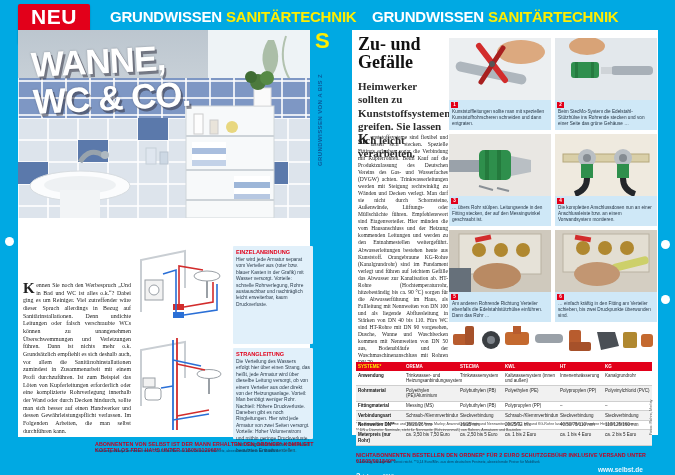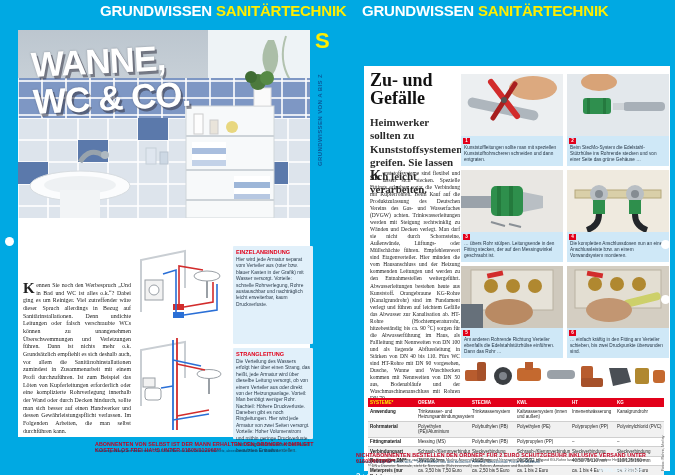--- a/index.html
+++ b/index.html
@@ -4,30 +4,30 @@
 <style>
   html,body{margin:0;padding:0;}
   body{width:675px;height:475px;overflow:hidden;font-family:"Liberation Sans",sans-serif;}
   .canvas{position:absolute;top:0;left:0;width:675px;height:475px;background:#00a9e3;}
 
   
   .neu-badge{position:absolute;left:18px;top:4px;width:72px;height:40px;background:#e2001a;border-radius:2px;
     color:#fff;text-align:center;box-shadow:0 1px 2px rgba(0,0,0,.25);}
   .neu-badge .neu{font-size:21px;font-weight:900;line-height:26px;letter-spacing:.5px;}
   .neu-badge .neu-sub{font-size:5.2px;font-weight:700;letter-spacing:.6px;border-top:1px solid #ff8080;padding-top:2px;margin:0 3px;}
-  .page-header{position:absolute;top:2px;font-weight:900;font-size:15px;letter-spacing:-.2px;white-space:nowrap;}
+  .page-header{position:absolute;top:8px;font-weight:900;font-size:15px;letter-spacing:-.2px;white-space:nowrap;margin-left:10px;}
   .page-header .hdr-white{color:#fff;}
   .page-header .hdr-yellow{color:#ffed00;}
   .left-header{left:100px;width:238px;text-align:center;}
   .right-header{left:362px;}
 
   
   .page{position:absolute;background:#fff;}
   .left-page{left:18px;top:30px;width:292px;height:407px;}
-  .right-page{left:364px;top:30px;width:306px;height:405px;margin-top:36px;}
+  .right-page{left:352px;top:30px;width:306px;height:405px;}
 
   
   .spine-letter{position:absolute;left:315px;top:28px;color:#ffed00;font-size:22px;font-weight:900;}
   .spine-text{position:absolute;left:317px;top:54px;height:112px;writing-mode:vertical-rl;transform:rotate(180deg);
     color:#0a5c9c;font-size:6px;font-weight:700;letter-spacing:.4px;white-space:nowrap;}
 
   
   .bath-photo{position:absolute;left:0;top:0;width:292px;height:188px;overflow:hidden;}
   .headline{position:absolute;left:14px;top:12px;transform:rotate(-3deg);color:#fff;font-weight:900;
     font-size:35px;line-height:37px;letter-spacing:-1px;
@@ -89,20 +89,24 @@
   .website{position:absolute;left:598px;top:466px;color:#e8f6fd;font-size:6.5px;font-weight:700;}
 
   .dot{position:absolute;width:9px;height:9px;border-radius:50%;background:#fff;}
   .dot-l1{left:5px;top:237px;} .dot-r1{left:661px;top:240px;} .dot-r2{left:661px;top:295px;}
 </style>
 </head>
 <body>
 
 <div class="canvas">
 
+  <div class="neu-badge">
+    <div class="neu">NEU</div>
+    <div class="neu-sub">ZUM SAMMELN</div>
+  </div>
 
   <div class="page-header left-header">
     <span class="hdr-white">GRUNDWISSEN</span>
     <span class="hdr-yellow">SANITÄRTECHNIK</span>
   </div>
   <div class="page-header right-header">
     <span class="hdr-white">GRUNDWISSEN</span>
     <span class="hdr-yellow">SANITÄRTECHNIK</span>
   </div>
 

